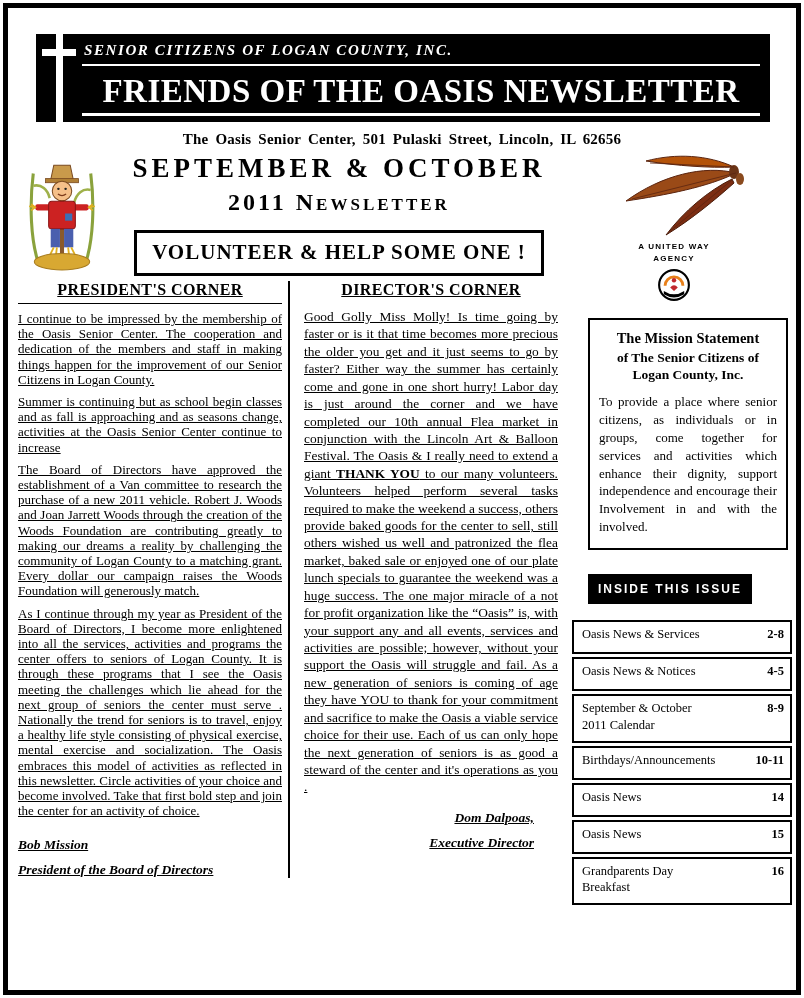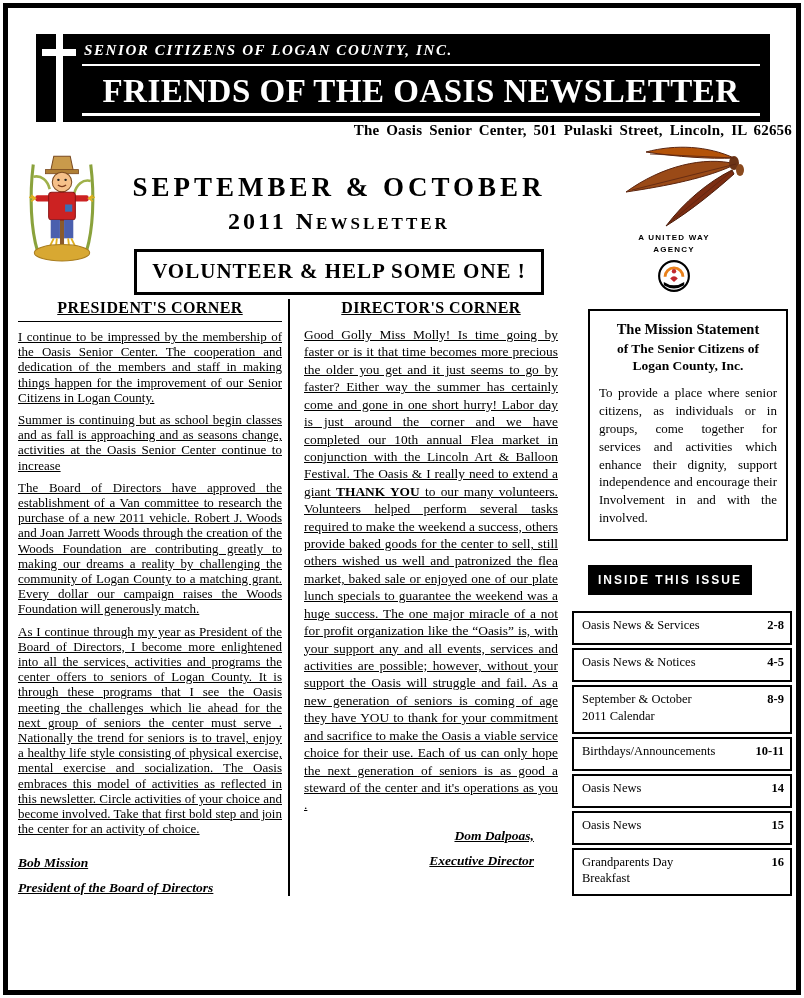--- a/index.html
+++ b/index.html
@@ -20,33 +20,33 @@
     margin:12px 22px 0 24px; position:relative;
   }
   .cross { width:46px; display:flex; align-items:stretch; justify-content:center; padding:0 4px; }
   .cross svg { height:88px; width:34px; }
   .masthead-inner { flex:1; padding-right:10px; }
   .org-line { border-bottom:2px solid #fff; padding:7px 0 5px 2px; }
   .org-name { font-style:italic; font-weight:bold; font-size:15px; letter-spacing:1.6px; }
   .title-line { border-bottom:3px solid #fff; padding:7px 0 3px; margin-bottom:5px; text-align:center; }
   .newsletter-title { font-size:33px; font-weight:bold; letter-spacing:0.5px; white-space:nowrap; }
 
-  .address { text-align:right; font-weight:bold; font-size:15px; margin-top:0; letter-spacing:0.2px; word-spacing:3px; }
+  .address { text-align:center; font-weight:bold; font-size:15px; margin-top:9px; letter-spacing:0.2px; word-spacing:3px; }
 
   
   .content-row { display:flex; margin-top:3px; padding-left:6px; }
   .main-left { width:556px; }
   .right-col { flex:1; margin-left:10px; }
 
   
   .issue-area { display:flex; }
   .scarecrow { width:98px; padding-top:4px; }
   .scarecrow svg { width:88px; height:118px; }
   .issue-center { flex:1; text-align:center; }
-  .issue-line1 { font-size:27px; font-weight:bold; letter-spacing:4px; margin-top:30px; white-space:nowrap; }
+  .issue-line1 { font-size:27px; font-weight:bold; letter-spacing:4px; margin-top:2px; white-space:nowrap; }
   .issue-line2 { font-size:24px; font-weight:bold; font-variant:small-caps; letter-spacing:3px; margin-top:5px; }
   .volunteer-box {
     border:3px solid #000; margin:14px auto 0; width:92%;
     padding:7px 0 8px; font-size:21px; font-weight:bold; letter-spacing:1px; text-align:center;
   }
 
   
   .two-cols { display:flex; margin-top:4px;text-decoration:underline; }
   .col-president { width:264px; }
   .divider { width:2px; background:#000; margin:0 8px 0 6px; }

